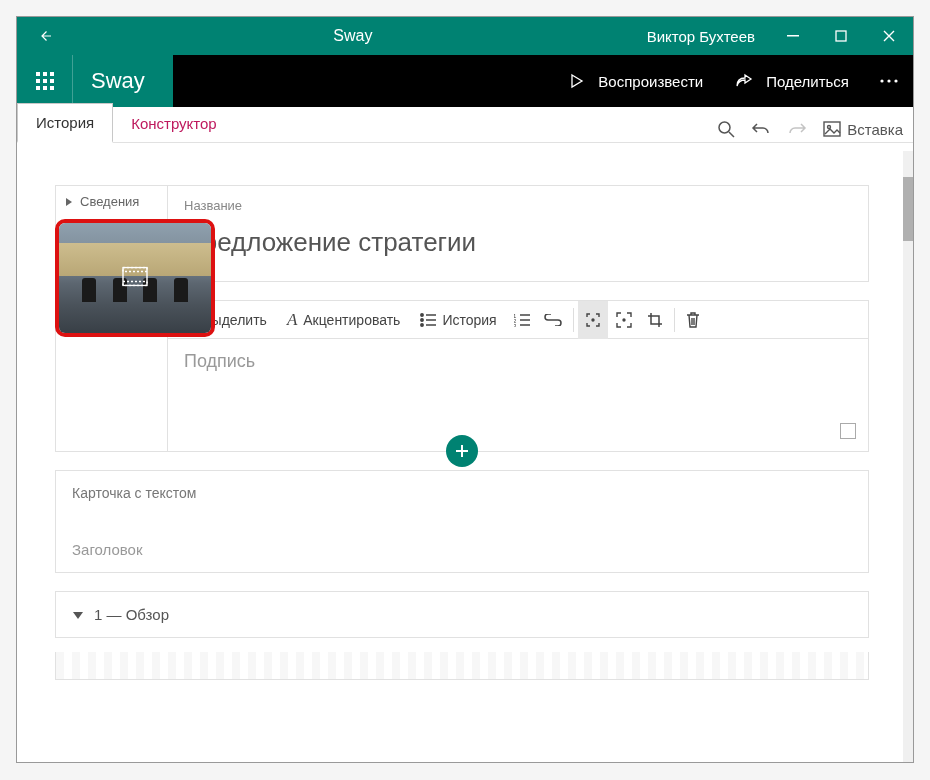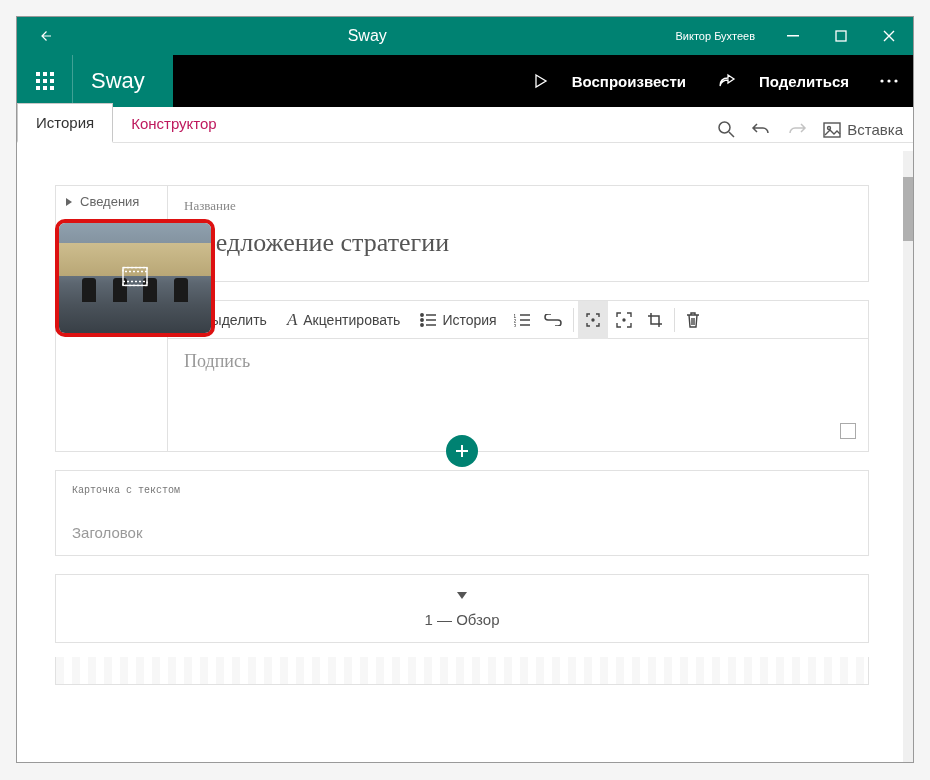--- a/index.html
+++ b/index.html
@@ -2,72 +2,72 @@
 <html><head>
 <meta charset="utf-8">
 <style>
   * { box-sizing: border-box; margin: 0; padding: 0; }
   body { font-family: "Segoe UI", Arial, sans-serif; background: #f5f5f5; font-size: 14px; }
   .window { width: 898px; height: 747px; margin: 16px auto; background: #fff; border: 1px solid #999; position: relative; overflow: hidden; }
   
   .titlebar { height: 38px; background: #008272; color: #fff; display: flex; align-items: center; }
   .tb-back { width: 56px; display: flex; align-items: center; justify-content: center; }
   .tb-title { flex: 1; text-align: center; font-size: 16px; }
-  .tb-user { padding: 0 14px; font-size: 11px; }
+  .tb-user { padding: 0 14px; font-size: 15px; }
   .tb-btn { width: 48px; height: 38px; display: flex; align-items: center; justify-content: center; color: #fff; }
   
   .appbar { height: 52px; background: #008272; color: #fff; display: flex; align-items: stretch; }
   .waffle { width: 56px; display: flex; align-items: center; justify-content: center; border-right: 1px solid rgba(255,255,255,.25); }
   .app-name { padding: 0 28px 0 18px; display: flex; align-items: center; font-size: 22px; font-weight: 300; }
   .blackbar { flex: 1; background: #000; }
   .app-right { background: #000; display: flex; align-items: stretch; }
-  .app-btn { padding: 0 16px; color: #fff; display: flex; align-items: center; gap: 23px; font-size: 15px; font-weight: bold; }
+  .app-btn { padding: 0 16px; color: #fff; display: flex; align-items: center; gap: 13px; font-size: 15px; }
   .app-btn svg { display: block; }
   
   .ribbon { height: 36px; border-bottom: 1px solid #e1e1e1; display: flex; align-items: flex-end; position: relative; }
   .rtab { padding: 10px 18px; color: #be185d; font-size: 15px; cursor: pointer; }
   .rtab.active { border: 1px solid #c8c8c8; border-bottom: 2px solid #fff; color: #333; margin-bottom: -1px; background: #fff; }
   .ribbon-right { position: absolute; right: 10px; top: 0; height: 44px; display: flex; align-items: center; gap: 16px; color: #555; }
-  .ribbon-right .ico { display: flex; align-items: flex-end; gap: 6px; font-size: 15px; }
+  .ribbon-right .ico { display: flex; align-items: flex-start; gap: 6px; font-size: 15px; }
   .disabled { opacity: .35; }
   
   .canvas { position: absolute; top: 134px; left: 0; right: 10px; bottom: 0; overflow-y: auto; padding: 34px 34px 34px 38px; background: #fff; }
   .scrollbar-track { position: absolute; right: 0; top: 134px; bottom: 0; width: 10px; background: #f0f0f0; }
   .scrollbar-thumb { position: absolute; right: 0; top: 160px; width: 10px; height: 64px; background: #b0b0b0; }
   
   .card { border: 1px solid #e1e1e1; background: #fff; margin-bottom: 18px; position: relative; }
   .card-row { display: flex; }
   .card-side { width: 112px; border-right: 1px solid #e1e1e1; }
   .side-hdr { display: flex; align-items: center; gap: 6px; padding: 8px 8px; color: #666; font-size: 13px; }
   .side-bg { text-align: center; padding: 8px 0 14px; color: #999; font-size: 12px; }
   .side-bg svg { display: block; margin: 0 auto 6px; }
-  .card-main { flex: 1; padding: 12px 16px 18px; position: relative; font-family: Liberation Serif, serif; }
+  .card-main { flex: 1; padding: 12px 16px 18px; position: relative; }
   .card-label { color: #888; font-size: 13px; margin-bottom: 14px; }
   .title-text { font-size: 26px; color: #555; font-weight: 300; }
   .toolbar { height: 38px; border-bottom: 1px solid #e1e1e1; display: flex; align-items: center; padding-left: 6px; }
   .tool { display: flex; align-items: center; gap: 6px; padding: 0 10px; height: 38px; color: #444; font-size: 14px; }
   .tool.narrow { padding: 0 7px; }
   .tool.active { background: #e6e6e6; }
   .placeholder { color: #999; font-size: 18px; }
   .checkbox { width: 16px; height: 16px; border: 1px solid #aaa; position: absolute; right: 12px; bottom: 12px; }
   
   .fab { width: 32px; height: 32px; border-radius: 50%; background: #008272; color: #fff; display: flex; align-items: center; justify-content: center; position: absolute; left: 50%; margin-left: -16px; bottom: -16px; font-size: 20px; z-index: 3; }
   
   .thumb-wrap { position: absolute; left: 38px; top: 202px; width: 160px; height: 118px; border: 4px solid #d11; border-radius: 10px; z-index: 5; overflow: hidden; }
   .thumb-bg { position: absolute; inset: 0; background: linear-gradient(#8fa0ae 0%, #7a8894 35%, #5c6670 55%, #4a525a 75%, #383f46 100%); }
   .thumb-wall { position: absolute; top:18%; left:0; right:0; height:30%; background: linear-gradient(#cdbd8e, #b9a776); }
   .thumb-figs { position: absolute; bottom: 28%; left: 10%; right: 10%; height: 22%; display: flex; justify-content: space-around; }
   .thumb-figs span { width: 14px; height: 100%; background: #1a1a1a; border-radius: 3px 3px 0 0; }
   .thumb-play { position: absolute; top: 50%; left: 50%; transform: translate(-50%,-50%); }
   
   .simple-card { border: 1px solid #e1e1e1; padding: 14px 16px; margin-bottom: 18px; }
-  .simple-label { color: #777; font-size: 10px; margin-bottom: 28px; font-family: Liberation Mono, monospace; }
+  .simple-label { color: #777; font-size: 14px; margin-bottom: 40px; }
   .simple-text { color: #999; font-size: 15px; margin-top: 20px; }
   
-  .section-hdr { border: 1px solid #e1e1e1; padding: 14px 16px; display: flex; align-items: center; gap: 10px; color: #555; font-size: 15px; margin-bottom: 14px; flex-direction: column; }
+  .section-hdr { border: 1px solid #e1e1e1; padding: 14px 16px; display: flex; align-items: center; gap: 10px; color: #555; font-size: 15px; margin-bottom: 14px; }
   .section-sub { border: 1px solid #e1e1e1; border-top: none; height: 28px; background: repeating-linear-gradient(90deg,#f7f7f7 0,#f7f7f7 8px,#fff 8px,#fff 16px); }
   svg { flex-shrink: 0; }
 </style>
 </head>
 <body>
 
 <div class="window">
 
   <div class="titlebar">
     <div class="tb-back">

